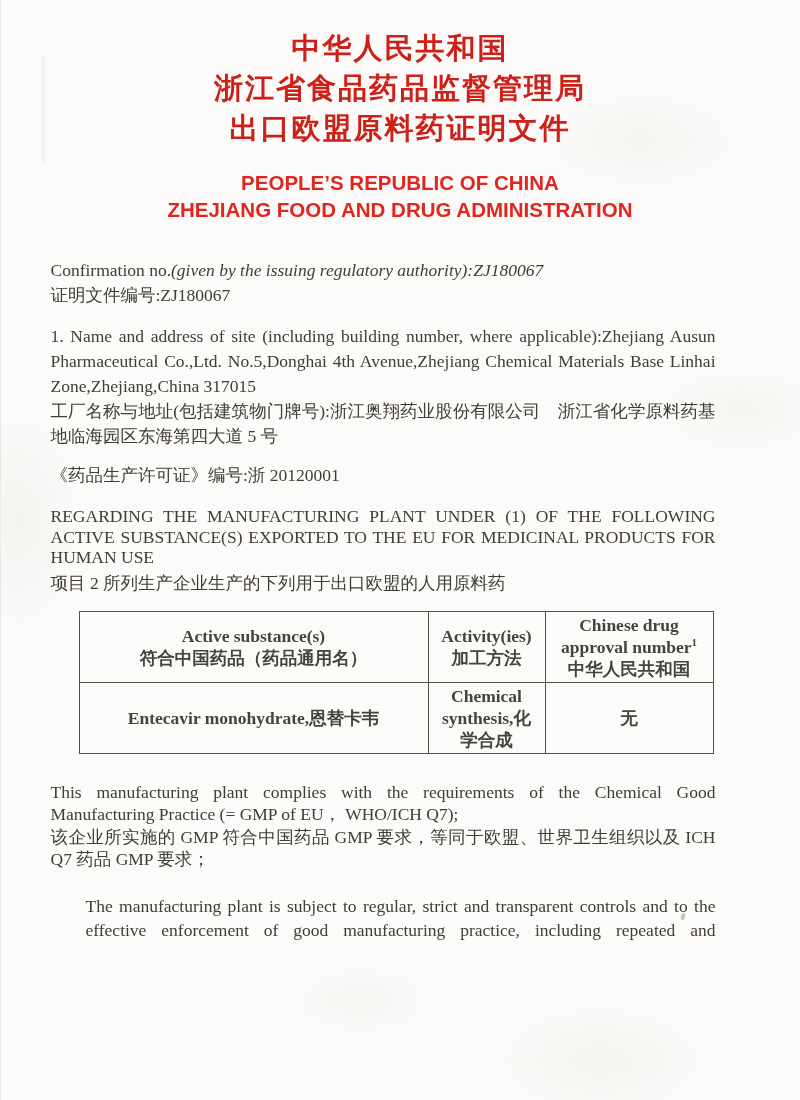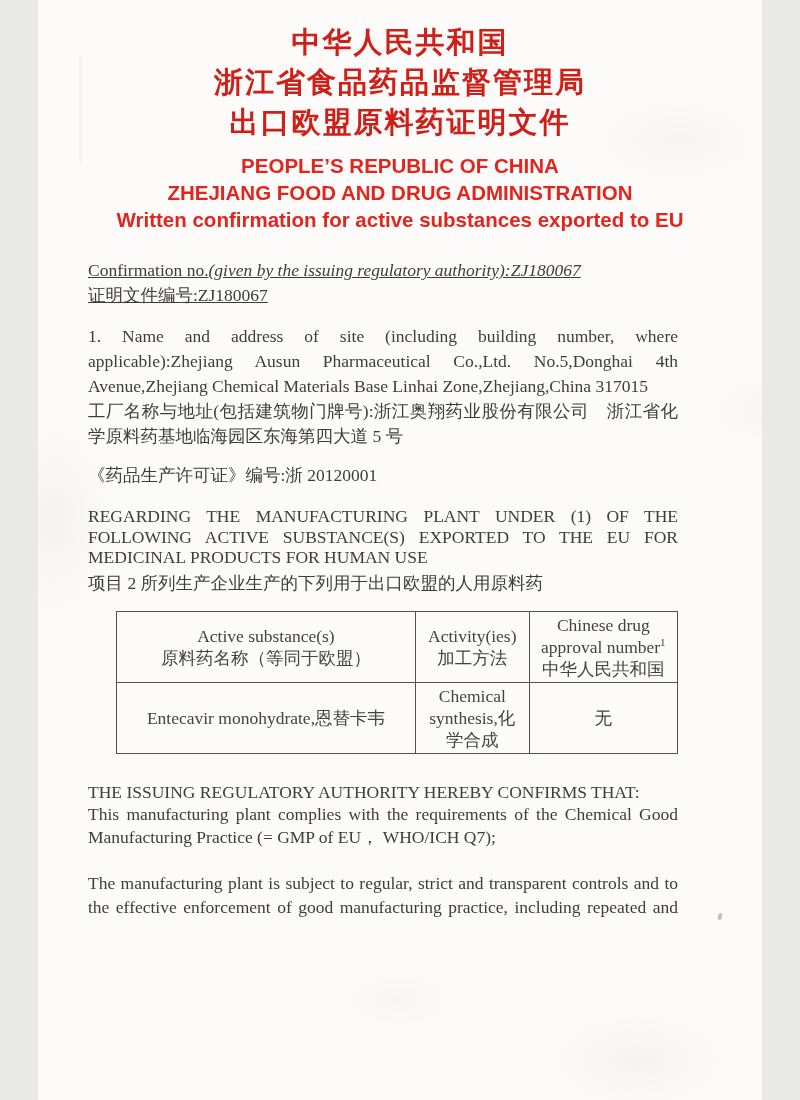--- a/index.html
+++ b/index.html
@@ -1,66 +1,67 @@
 <!DOCTYPE html>
 <html><head>
 <meta charset="utf-8">
 <style>
   html,body{margin:0;padding:0;background:#e9e9e7;}
   .page{
     position:relative;
-    width:724px;height:1100px;
+    width:799px;height:1100px;
     margin:0 auto;
     background:
       radial-gradient(140px 70px at 640px 140px, rgba(130,128,120,0.05), rgba(0,0,0,0) 70%),
       radial-gradient(90px 160px at 16px 520px, rgba(120,118,112,0.06), rgba(0,0,0,0) 70%),
       radial-gradient(120px 60px at 740px 410px, rgba(130,128,120,0.05), rgba(0,0,0,0) 70%),
       radial-gradient(150px 80px at 600px 1060px, rgba(130,128,120,0.06), rgba(0,0,0,0) 70%),
       radial-gradient(100px 50px at 360px 1000px, rgba(130,128,120,0.045), rgba(0,0,0,0) 70%),
       #fcfbf9;
     overflow:hidden;
     font-family:"Liberation Serif","DejaVu Serif",serif;
     color:#3f3d38;
     box-sizing:border-box;
-    padding:22px 84px 0 50px;
+    padding:28px 84px 0 50px;
   }
   
   .hdr{ text-align:center; margin-left:-16px; margin-right:-50px; }
   .t-cn{
     font-size:29px; line-height:40px; font-weight:bold;
     letter-spacing:2px; color:#cd2019;
   }
   .t-en{
     font-family:"Liberation Sans","DejaVu Sans",sans-serif;
     font-size:20.5px; line-height:27px; font-weight:bold;
-    color:#e0261f; margin-top:10px;
+    color:#e0261f; margin-top:21px;
   }
   .t-en div{white-space:nowrap;}
   
   p{margin:0;}
   .body-p{
     font-size:17.5px; line-height:25px;
     text-align:justify;
   }
-  .conf{margin-top:25px;text-decoration:underline;}
+  .conf{margin-top:35px;}
   .item1{margin-top:16px;}
   .item2{margin-top:14px;}
   .regard{margin-top:18px;}
   .regard .body-p{line-height:20.5px;}
   .regard .cn-line{line-height:24px; margin-top:3px;}
   .confirms{margin-top:27px;}
   .confirms .body-p{line-height:22.5px;}
-  .p2{margin-top:23px;}
+  .p2{margin-top:23px;margin-left:35px;}
   .p2 .body-p{line-height:24px; text-align-last:justify;}
   em.ital{font-style:italic;}
   
   .tbl{
     border-collapse:collapse;
     margin:16px 0 0 28px;
     table-layout:fixed;
+    font-weight:bold;
   }
   .tbl td{
     border:1.7px solid #54524c;
     text-align:center; vertical-align:middle;
     font-size:17.5px; line-height:22px;
     padding:2px 6px;
     color:#45433d;
   }
   .tbl .c1{width:336px;}
   .tbl .c2{width:104px;}
@@ -89,21 +90,20 @@
   <div class="streak"></div>
   <div class="speck"></div>
 
   <header class="hdr">
     <div class="t-cn">中华人民共和国</div>
     <div class="t-cn">浙江省食品药品监督管理局</div>
     <div class="t-cn">出口欧盟原料药证明文件</div>
     <div class="t-en">
       <div>PEOPLE’S REPUBLIC OF CHINA</div>
       <div>ZHEJIANG FOOD AND DRUG ADMINISTRATION</div>
-      <div>Written confirmation for active substances exported to EU</div>
     </div>
   </header>
 
   <section class="conf">
     <p class="body-p"><span>Confirmation no.</span><em class="ital">(given by the issuing regulatory authority):ZJ180067</em></p>
     <p class="body-p">证明文件编号:ZJ180067</p>
   </section>
 
   <section class="item1">
     <p class="body-p">1. Name and address of site (including building number, where applicable):Zhejiang Ausun Pharmaceutical Co.,Ltd.  No.5,Donghai 4th Avenue,Zhejiang Chemical Materials Base Linhai Zone,Zhejiang,China 317015</p>
@@ -117,41 +117,41 @@
   <section class="regard">
     <p class="body-p">REGARDING THE MANUFACTURING PLANT UNDER (1) OF THE FOLLOWING ACTIVE SUBSTANCE(S) EXPORTED TO THE EU FOR MEDICINAL PRODUCTS FOR HUMAN USE</p>
     <p class="body-p cn-line">项目 2 所列生产企业生产的下列用于出口欧盟的人用原料药</p>
   </section>
 
   <table class="tbl">
     <tbody>
       <tr class="hrow">
         <td class="c1">
           <div>Active substance(s)</div>
-          <div>原料药名称（等同于欧盟）</div>
+          <div>符合中国药品（药品通用名）</div>
         </td>
         <td class="c2">
           <div>Activity(ies)</div>
           <div>加工方法</div>
         </td>
         <td class="c3">
           <div><span>Chinese drug approval number</span><sup class="fn-ref">1</sup></div>
           <div>中华人民共和国</div>
         </td>
       </tr>
       <tr class="drow">
         <td class="c1">Entecavir monohydrate,恩替卡韦</td>
         <td class="c2">Chemical synthesis,化学合成</td>
         <td class="c3">无</td>
       </tr>
     </tbody>
   </table>
 
   <section class="confirms">
-    <p class="body-p">THE ISSUING REGULATORY AUTHORITY HEREBY CONFIRMS THAT:</p>
     <p class="body-p">This manufacturing plant complies with the requirements of the Chemical Good Manufacturing Practice (= GMP of EU， WHO/ICH Q7);</p>
+    <p class="body-p">该企业所实施的 GMP 符合中国药品 GMP 要求，等同于欧盟、世界卫生组织以及 ICH Q7 药品 GMP 要求；</p>
   </section>
 
   <section class="p2">
     <p class="body-p">The manufacturing plant is subject to regular, strict and transparent controls and to the effective enforcement of good manufacturing practice, including repeated and</p>
   </section>
 
 </div>
 
 </body></html>

